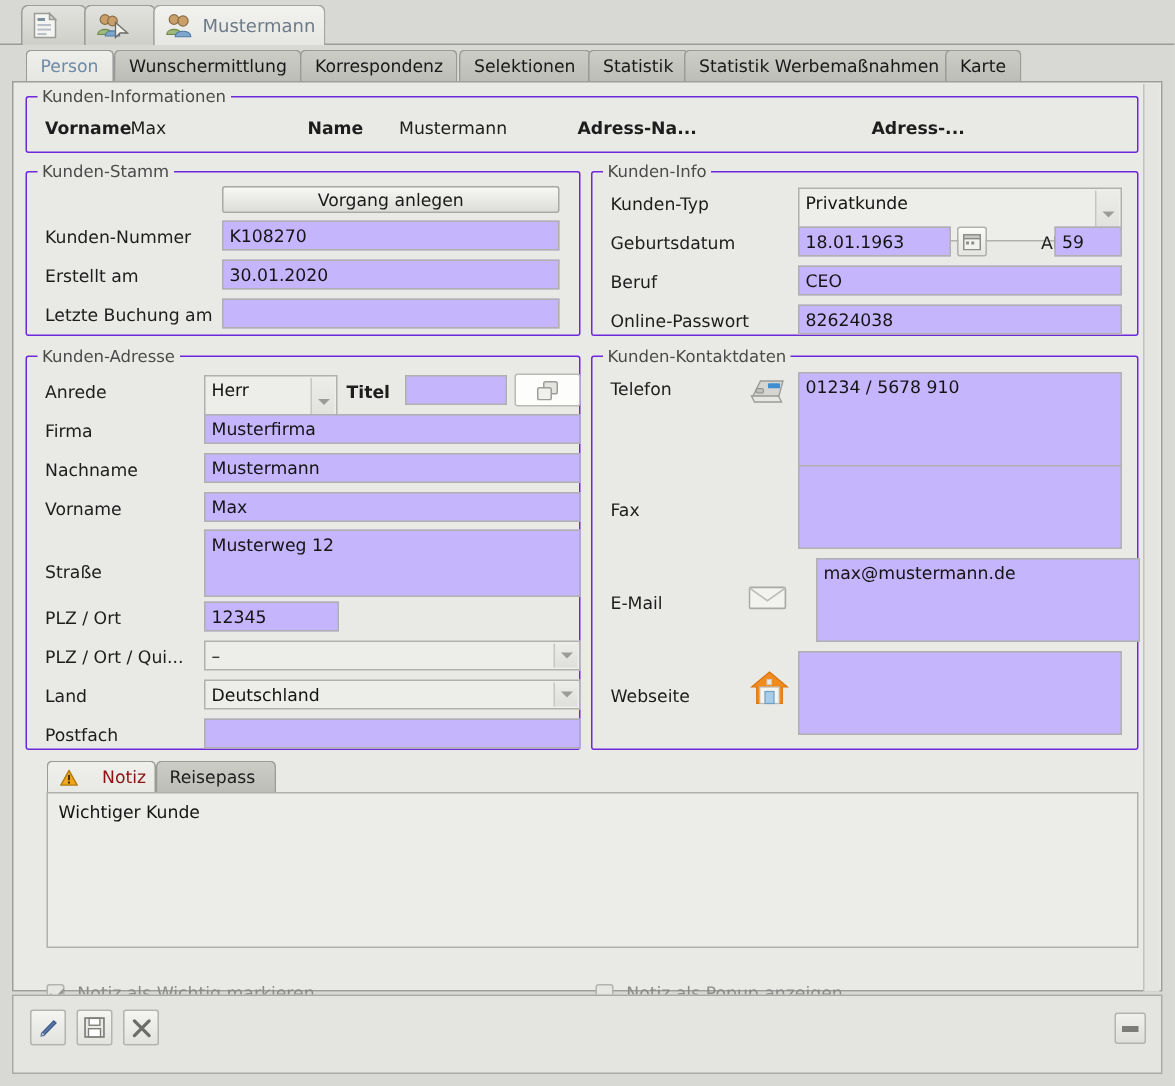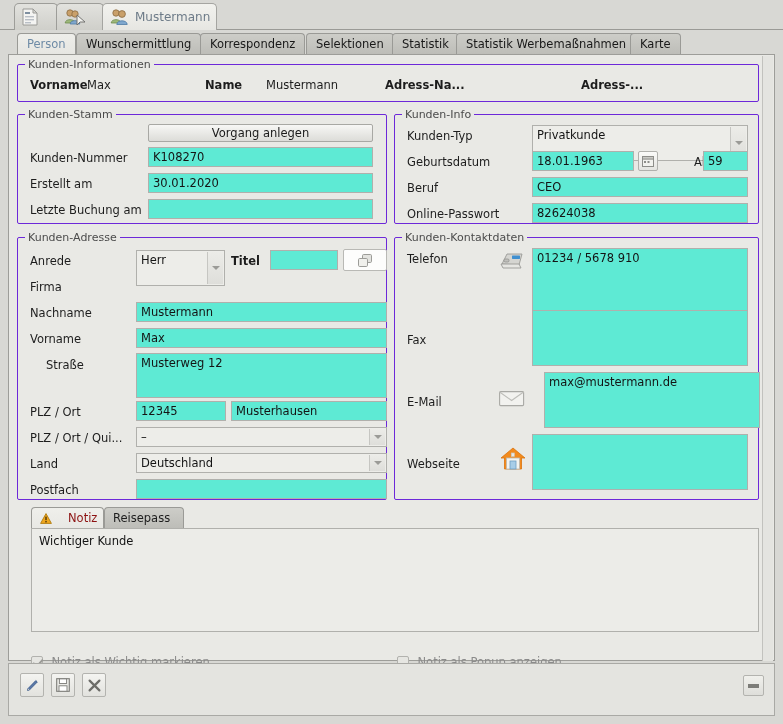--- a/index.html
+++ b/index.html
@@ -107,21 +107,21 @@
     position: absolute;
     font-size: 11.5px;
     color: #1d1d1d;
     white-space: nowrap;
   }
   .lab.b { font-weight: bold; }
 
   
   .fld {
     position: absolute;
-    background: #5eead4;
+    background: #c4b5fd;
     border: 1px solid #b0b0ac;
     font-size: 11.5px;
     color: #141414;
     padding: 1px 4px;
     line-height: 16px;
     overflow: hidden;
     white-space: nowrap;
   }
   .fld.multi { white-space: normal; line-height: 15px; padding-top: 2px; }
 
@@ -353,33 +353,33 @@
       <div class="whitebtn" style="left:325px; top:11px; width:44px; height:22px;">
         <span class="ic">
           <svg width="14" height="13" viewBox="0 0 14 13">
             <rect x="4.5" y="0.5" width="9" height="8" rx="1.2" fill="#e3e3df" stroke="#9c9c98"></rect>
             <rect x="0.5" y="4.5" width="9" height="8" rx="1.2" fill="#f0f0ec" stroke="#9c9c98"></rect>
           </svg>
         </span>
       </div>
 
       <span class="lab" style="left:12px; top:42px;">Firma</span>
+      <div class="fld" style="left:118px; top:38px; width:251px; height:20px;">Musterfirma</div>
 
       <span class="lab" style="left:12px; top:68px;">Nachname</span>
       <div class="fld" style="left:118px; top:64px; width:251px; height:20px;">Mustermann</div>
 
       <span class="lab" style="left:12px; top:94px;">Vorname</span>
       <div class="fld" style="left:118px; top:90px; width:251px; height:20px;">Max</div>
 
-      <span class="lab" style="left:12px; top:120px;margin-left:16px;">Straße</span>
+      <span class="lab" style="left:12px; top:136px;">Straße</span>
       <div class="fld multi" style="left:118px; top:115px; width:251px; height:45px;">Musterweg 12</div>
 
       <span class="lab" style="left:12px; top:167px;">PLZ / Ort</span>
       <div class="fld" style="left:118px; top:163px; width:90px; height:20px;">12345</div>
-      <div class="fld" style="left:213px; top:163px; width:156px; height:20px;">Musterhausen</div>
 
       <span class="lab" style="left:12px; top:193px;">PLZ / Ort / Qui...</span>
       <div class="combo" style="left:118px; top:189px; width:251px; height:20px;">
         <span>–</span>
         <span class="arr"></span>
       </div>
 
       <span class="lab" style="left:12px; top:219px;">Land</span>
       <div class="combo" style="left:118px; top:215px; width:251px; height:20px;">
         <span>Deutschland</span>

